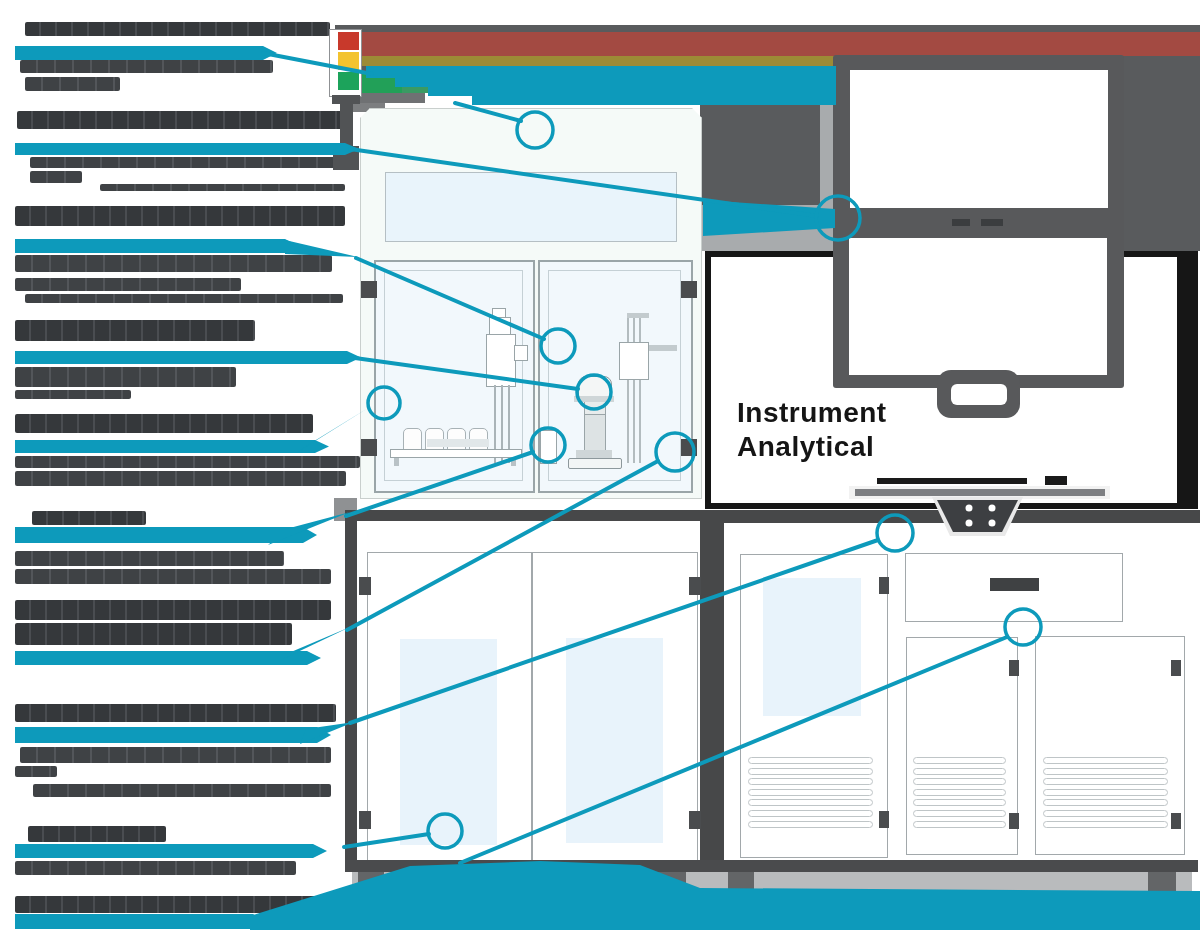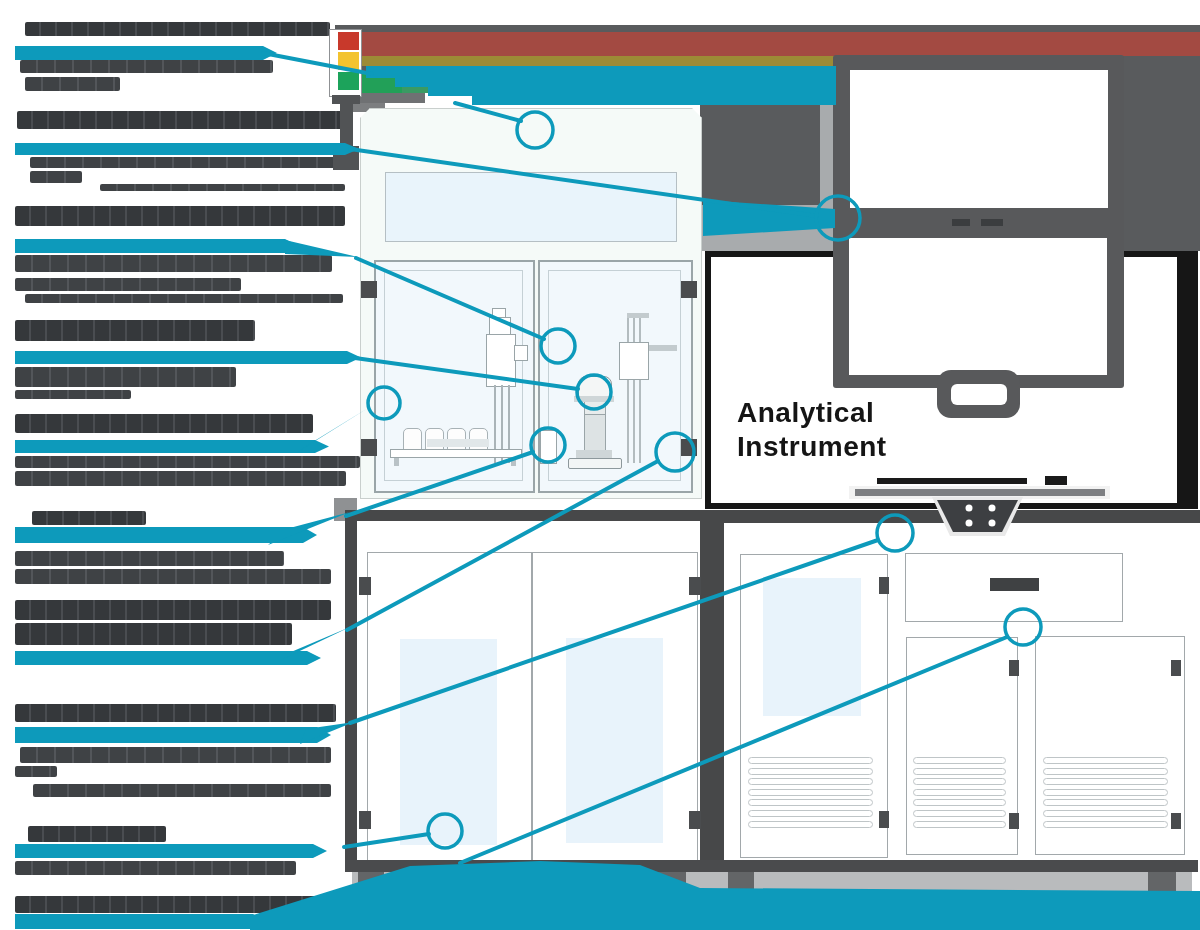--- a/index.html
+++ b/index.html
@@ -38,22 +38,22 @@
   <div class="abs" style="left:952px;top:219px;width:18px;height:7px;background:#3b3d3f;z-index:27;"></div>
   <div class="abs" style="left:981px;top:219px;width:22px;height:7px;background:#3b3d3f;z-index:27;"></div>
   <div class="abs" style="left:849px;top:238px;width:258px;height:137px;background:#ffffff;z-index:26;"></div>
   <div class="abs" style="left:937px;top:370px;width:83px;height:48px;background:#58595b;border-radius:14px;z-index:28;"></div>
   <div class="abs" style="left:951px;top:384px;width:56px;height:21px;background:#ffffff;border-radius:6px;z-index:29;"></div>
 
   <div class="abs" style="left:1177px;top:251px;width:21px;height:258px;background:#161616;z-index:20;"></div>
   <div class="abs" style="left:705px;top:251px;width:478px;height:258px;background:#161616;z-index:21;"></div>
   <div class="abs" style="left:711px;top:257px;width:466px;height:246px;background:#ffffff;z-index:22;"></div>
   <div class="instrument-text">
+    <span class="abs" style="position:static;display:block;">Instrument</span>
     <span class="abs" style="position:static;display:block;">Analytical</span>
-    <span class="abs" style="position:static;display:block;">Instrument</span>
   </div>
   <div class="abs" style="left:877px;top:478px;width:150px;height:6px;background:#1a1a1a;z-index:23;"></div>
   <div class="abs" style="left:1045px;top:476px;width:22px;height:9px;background:#1a1a1a;z-index:23;"></div>
   <div class="abs" style="left:849px;top:486px;width:261px;height:13px;background:#f2f2f2;z-index:23;"></div>
   <div class="abs" style="left:855px;top:489px;width:250px;height:7px;background:#7d7f82;z-index:24;"></div>
 
   <div class="abs" style="left:329px;top:29px;width:31px;height:66px;background:#ffffff;border:1px solid #8f9194;z-index:30;"></div>
   <div class="abs" style="left:338px;top:32px;width:21px;height:18px;background:#c8392b;z-index:31;"></div>
   <div class="abs" style="left:338px;top:52px;width:21px;height:18px;background:#f3c32f;z-index:31;"></div>
   <div class="abs" style="left:338px;top:72px;width:21px;height:18px;background:#1ca35b;z-index:31;"></div>

